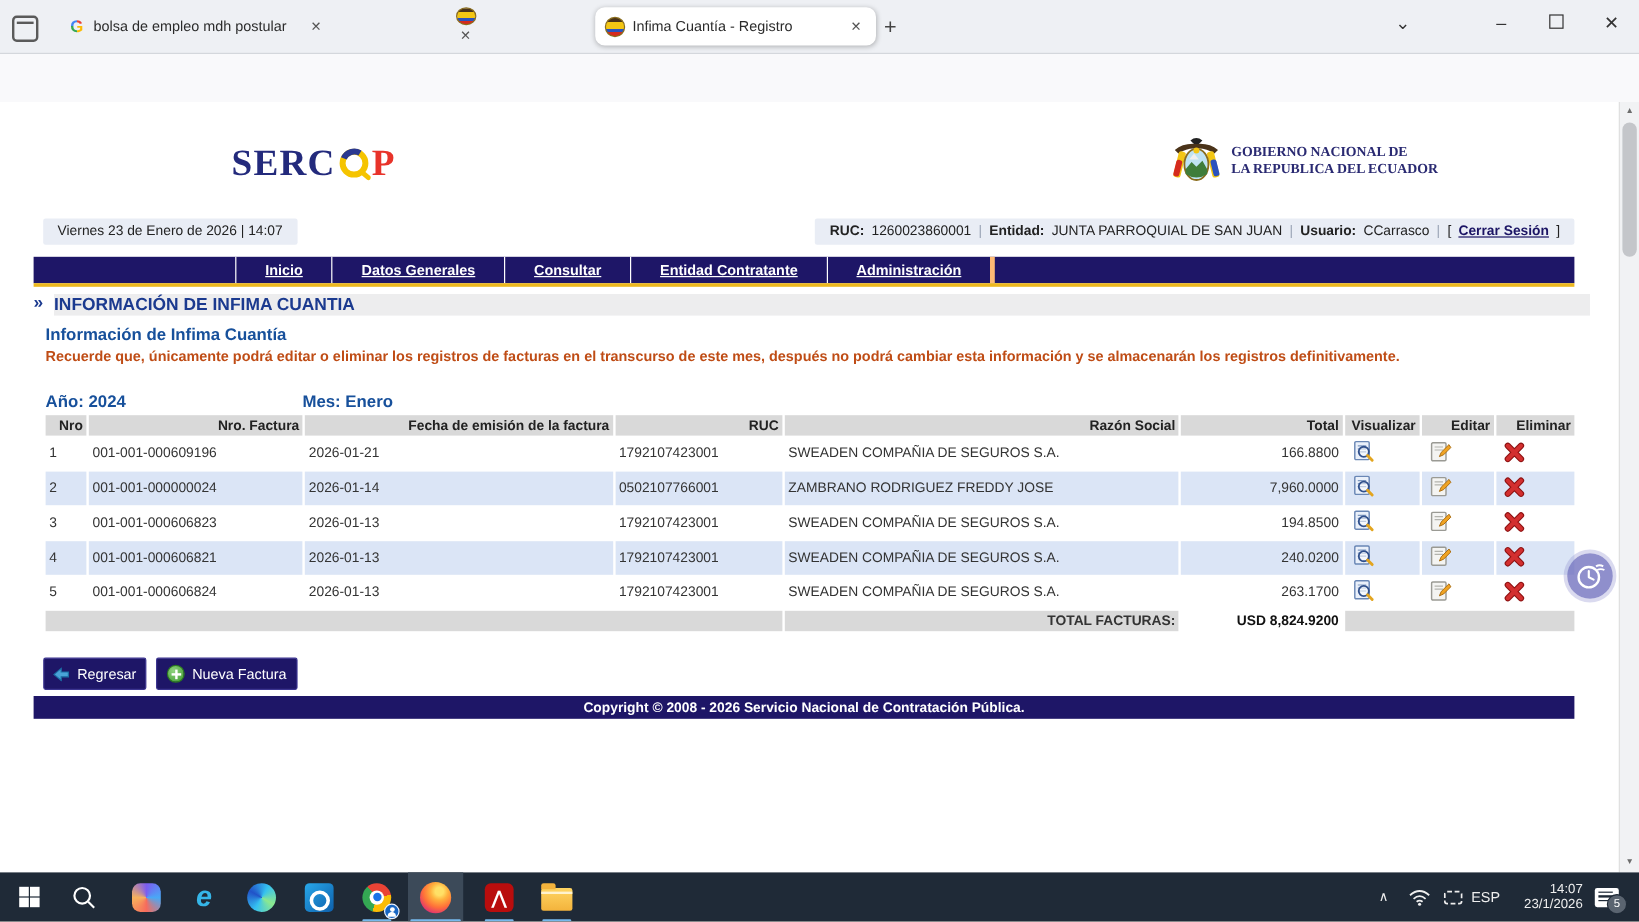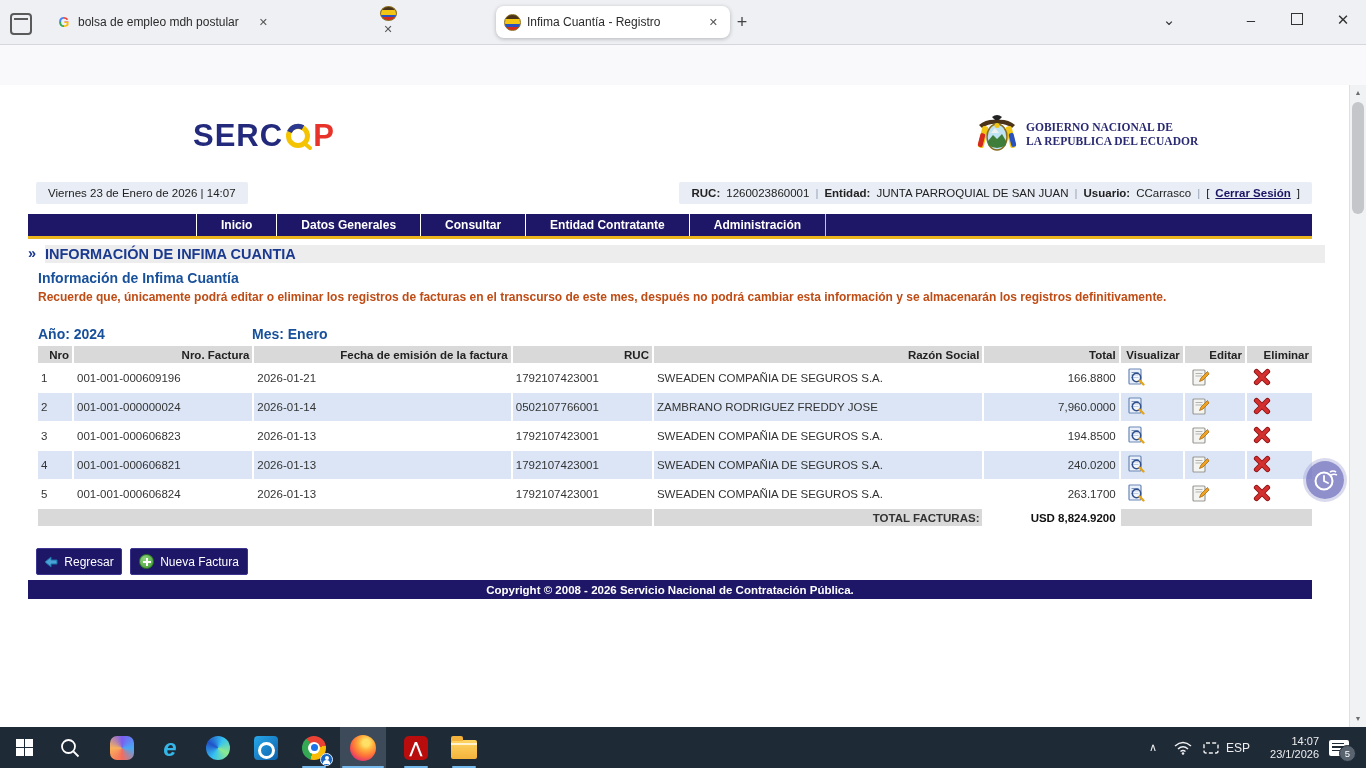--- a/index.html
+++ b/index.html
@@ -29,35 +29,35 @@
   #urlbar{left:230px;top:51px;width:866px;height:29px;background:#f0f1f4;border-radius:8px;
           display:flex;align-items:center;padding:0 8px;box-sizing:border-box;}
   #urlbar .host{color:#1c1c1c;font-size:13px;}
   #urlbar .path{color:#8d8d92;font-size:13px;white-space:nowrap;overflow:hidden;max-width:560px;}
   .ubicon{margin-right:9px;flex:0 0 auto;display:flex;}
   .tb-right{top:51px;font-size:15px;color:#3d3d3d;}
 
   
   #page{left:0;top:85px;width:1350px;height:642px;background:#fff;}
   #sercop-logo{left:193px;top:33px;font-size:31px;font-weight:bold;letter-spacing:1px;
-               font-family:Liberation Sans, sans-serif;display:flex;align-items:center;text-align:center;}
+               font-family:Liberation Serif, serif;display:flex;align-items:center;text-align:center;}
   #sercop-logo .p1{color:#232a7c;} #sercop-logo .p3{color:#e8332a;}
   #site-title{left:300px;top:40px;width:680px;text-align:center;color:#1b1464;font-weight:bold;
               font-size:26px;font-family:"DejaVu Sans",sans-serif;}
   #gov-logo{left:976px;top:26px;display:flex;align-items:center;gap:8px;}
   .gov-text{font-family:"Liberation Serif",serif;font-weight:bold;color:#2a2a72;font-size:11.5px;line-height:14px;}
   #infobar{left:36px;top:97px;width:1276px;height:22px;display:flex;justify-content:space-between;font-size:11.5px;color:#222;}
   .pill{background:#e9edf5;display:flex;align-items:center;padding:10px 12px;gap:6px;border-radius:2px;}
   .pill b{font-weight:bold;}
   .sep{color:#9aa4b5;}
   #logout{color:#1b1464;font-weight:bold;text-decoration:underline;}
   #mainnav{left:28px;top:129px;width:1284px;height:22px;background:#1e1667;display:flex;font-size:12px;color:#fff;font-weight:bold;}
   #mainnav .spacer{width:168px;}
-  #mainnav .item{padding:0 24px;display:flex;align-items:center;border-left:1px solid #fff;}
-  #mainnav .item:last-child{border-right:1px solid #fdba74;}
+  #mainnav .item{padding:0 24px;display:flex;align-items:center;border-left:1px solid #fff;text-decoration:underline;}
+  #mainnav .item:last-child{border-right:4px solid #fdba74;}
   #goldbar{left:28px;top:151px;width:1284px;height:3px;background:#ecb71e;}
   #pgheading{left:28px;top:160px;width:1300px;height:18px;font-size:14.5px;font-weight:bold;color:#1b3a8f;display:flex;}
   #pgheading .mk{width:17px;}
   #pgheading .strip{flex:0 0 1280px;background:#ededee;height:18px;line-height:18px;}
   #section-title{left:38px;top:185px;font-size:14px;font-weight:bold;color:#17509b;}
   #warning{left:38px;top:205px;width:1240px;font-size:12px;font-weight:bold;color:#bf4c15;line-height:15px;}
   #yearmonth{left:38px;top:241px;font-size:14px;font-weight:bold;color:#17509b;}
   #yearmonth .mes{position:absolute;left:214px;top:0;white-space:nowrap;}
 
   

